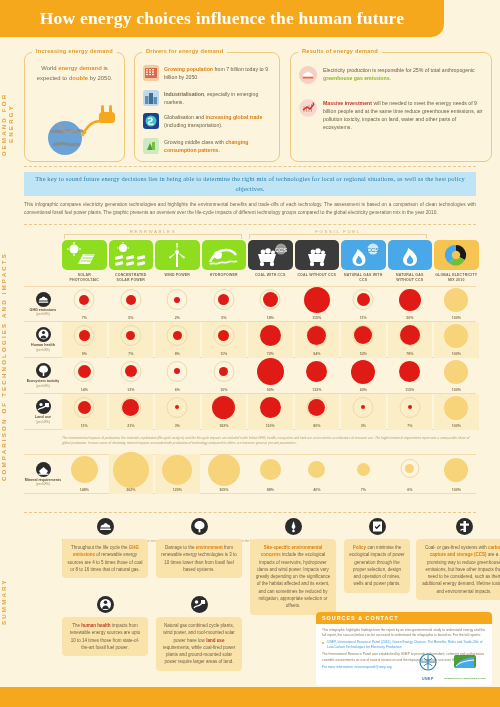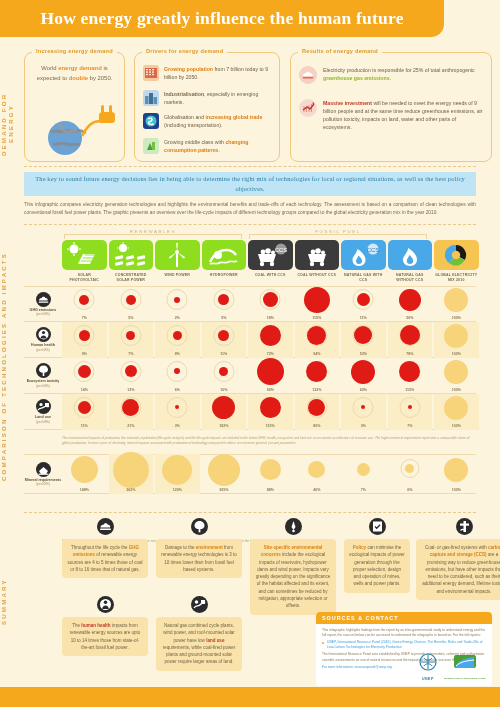--- a/index.html
+++ b/index.html
@@ -174,21 +174,21 @@
   .src-link { color: #3f9bd4; }
   .bullet-row { display: flex; gap: 3px; margin: 2px 0; }
   .bdot { width: 2px; height: 2px; background: #f5a81c; border-radius: 50%; margin-top: 2px; flex: 0 0 2px; }
   .logos { position: absolute; right: 6px; bottom: 5px; display: flex; gap: 5px; align-items: flex-end; }
   .bottom-band { position: absolute; left: 0; bottom: 0; width: 500px; height: 20px; background: #f5a81c; }
 </style>
 </head>
 <body>
 
 <div class="title-bar">
-  <h1>How energy greatly influence the human future</h1>
+  <h1>How energy choices influence the human future</h1>
 </div>
 
 <div class="rail demand">DEMAND FOR ENERGY</div>
 <div class="rail compare">COMPARISON OF TECHNOLOGIES AND IMPACTS</div>
 <div class="rail summary">SUMMARY</div>
 
 <div class="demand-wrap">
 
   <div class="panel p1">
     <div class="panel-title">Increasing energy demand</div>

